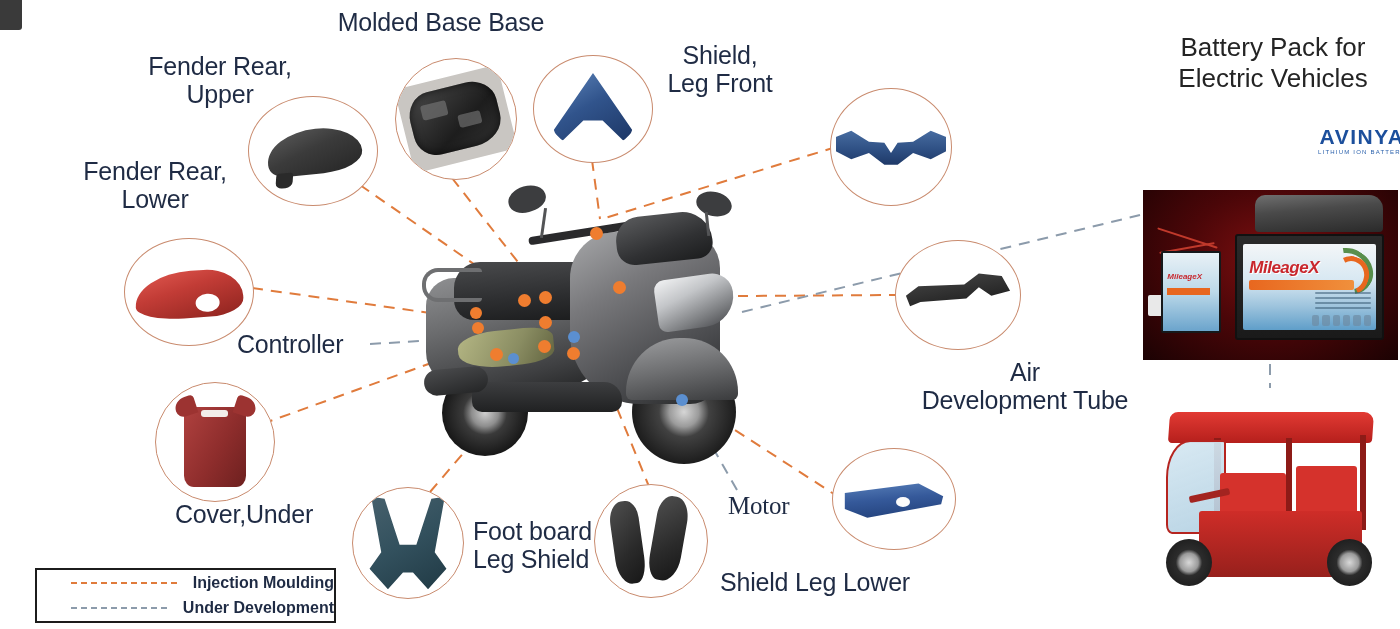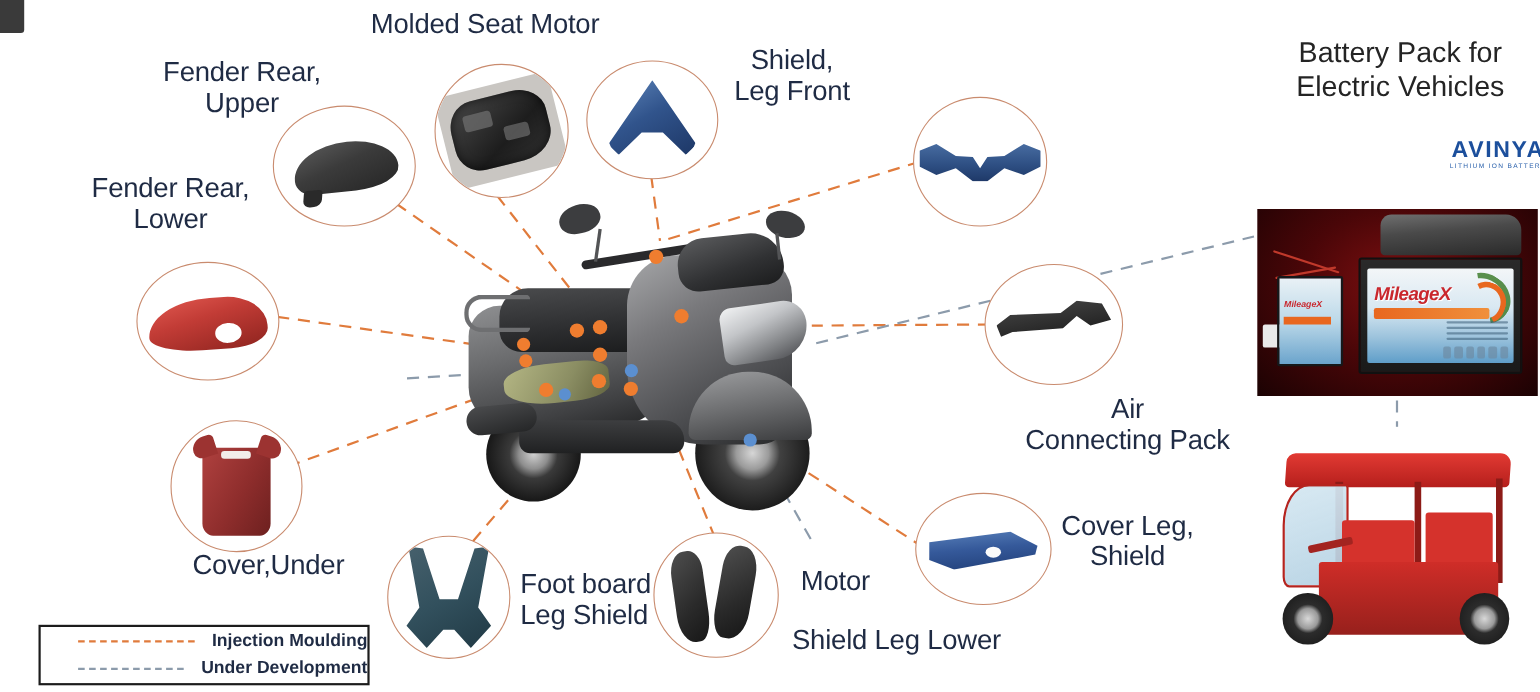--- a/index.html
+++ b/index.html
@@ -295,47 +295,46 @@
       <path d="M840,498 L684,397"></path>
     </g>
     <g stroke="#8c9bab" stroke-width="2" fill="none" stroke-dasharray="11,8">
       <path d="M370,344 L556,333"></path>
       <path d="M737,490 L684,397"></path>
       <path d="M742,312 L1140,215"></path>
       <path d="M1270,345 L1270,395"></path>
     </g>
   </svg>
 
-  <div class="lbl c" style="left:336px;top:8px;width:210px;">Molded Seat Motor</div>
+  <div class="lbl c" style="left:336px;top:8px;width:210px;">Molded Base Base</div>
 
   <div class="lbl c" style="left:120px;top:52px;width:200px;">Fender Rear,
 Upper</div>
 
   <div class="lbl c" style="left:55px;top:157px;width:200px;">Fender Rear,
 Lower</div>
 
   <div class="lbl c" style="left:645px;top:41px;width:150px;">Shield,
 Leg Front</div>
 
 
+  <div class="lbl l" style="left:237px;top:330px;width:180px;">Controller</div>
 
   <div class="lbl c" style="left:134px;top:500px;width:220px;">Cover,Under</div>
 
   <div class="lbl l" style="left:473px;top:517px;width:210px;">Foot board
 Leg Shield</div>
 
   <div class="lbl l" style="left:720px;top:568px;width:260px;">Shield Leg Lower</div>
 
-  <div class="lbl l" style="left:728px;top:514px;width:120px;">Motor</div>
+  <div class="lbl l" style="left:728px;top:492px;width:120px;font-family:Liberation Serif, serif;">Motor</div>
 
   <div class="lbl c" style="left:912px;top:358px;width:226px;">Air
-Connecting Pack</div>
-
-  <div class="lbl c" style="left:940px;top:464px;width:170px;">Cover Leg,
-Shield</div>
+Development Tube</div>
+
 
   <div class="bubble" style="left:248px;top:96px;width:130px;height:110px;">
     <div class="part">
       <div class="p-fru"></div>
     </div>
   </div>
 
   <div class="bubble" style="left:395px;top:58px;width:122px;height:122px;">
     <div class="part">
       <div class="p-seatbase">

